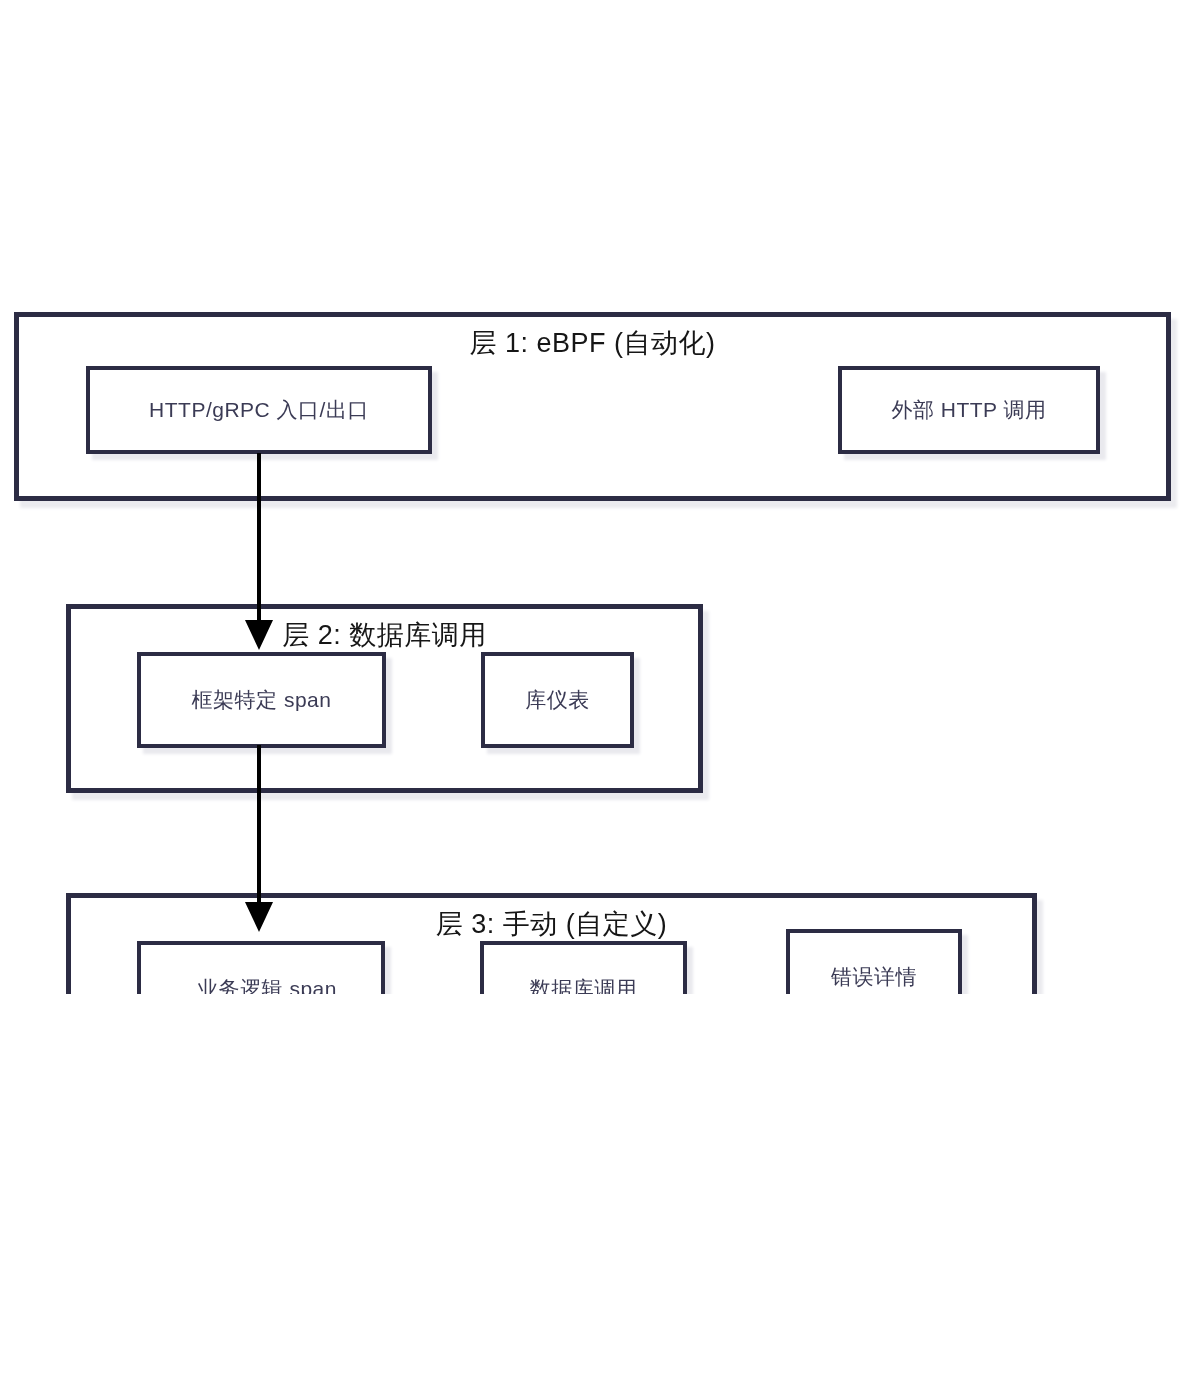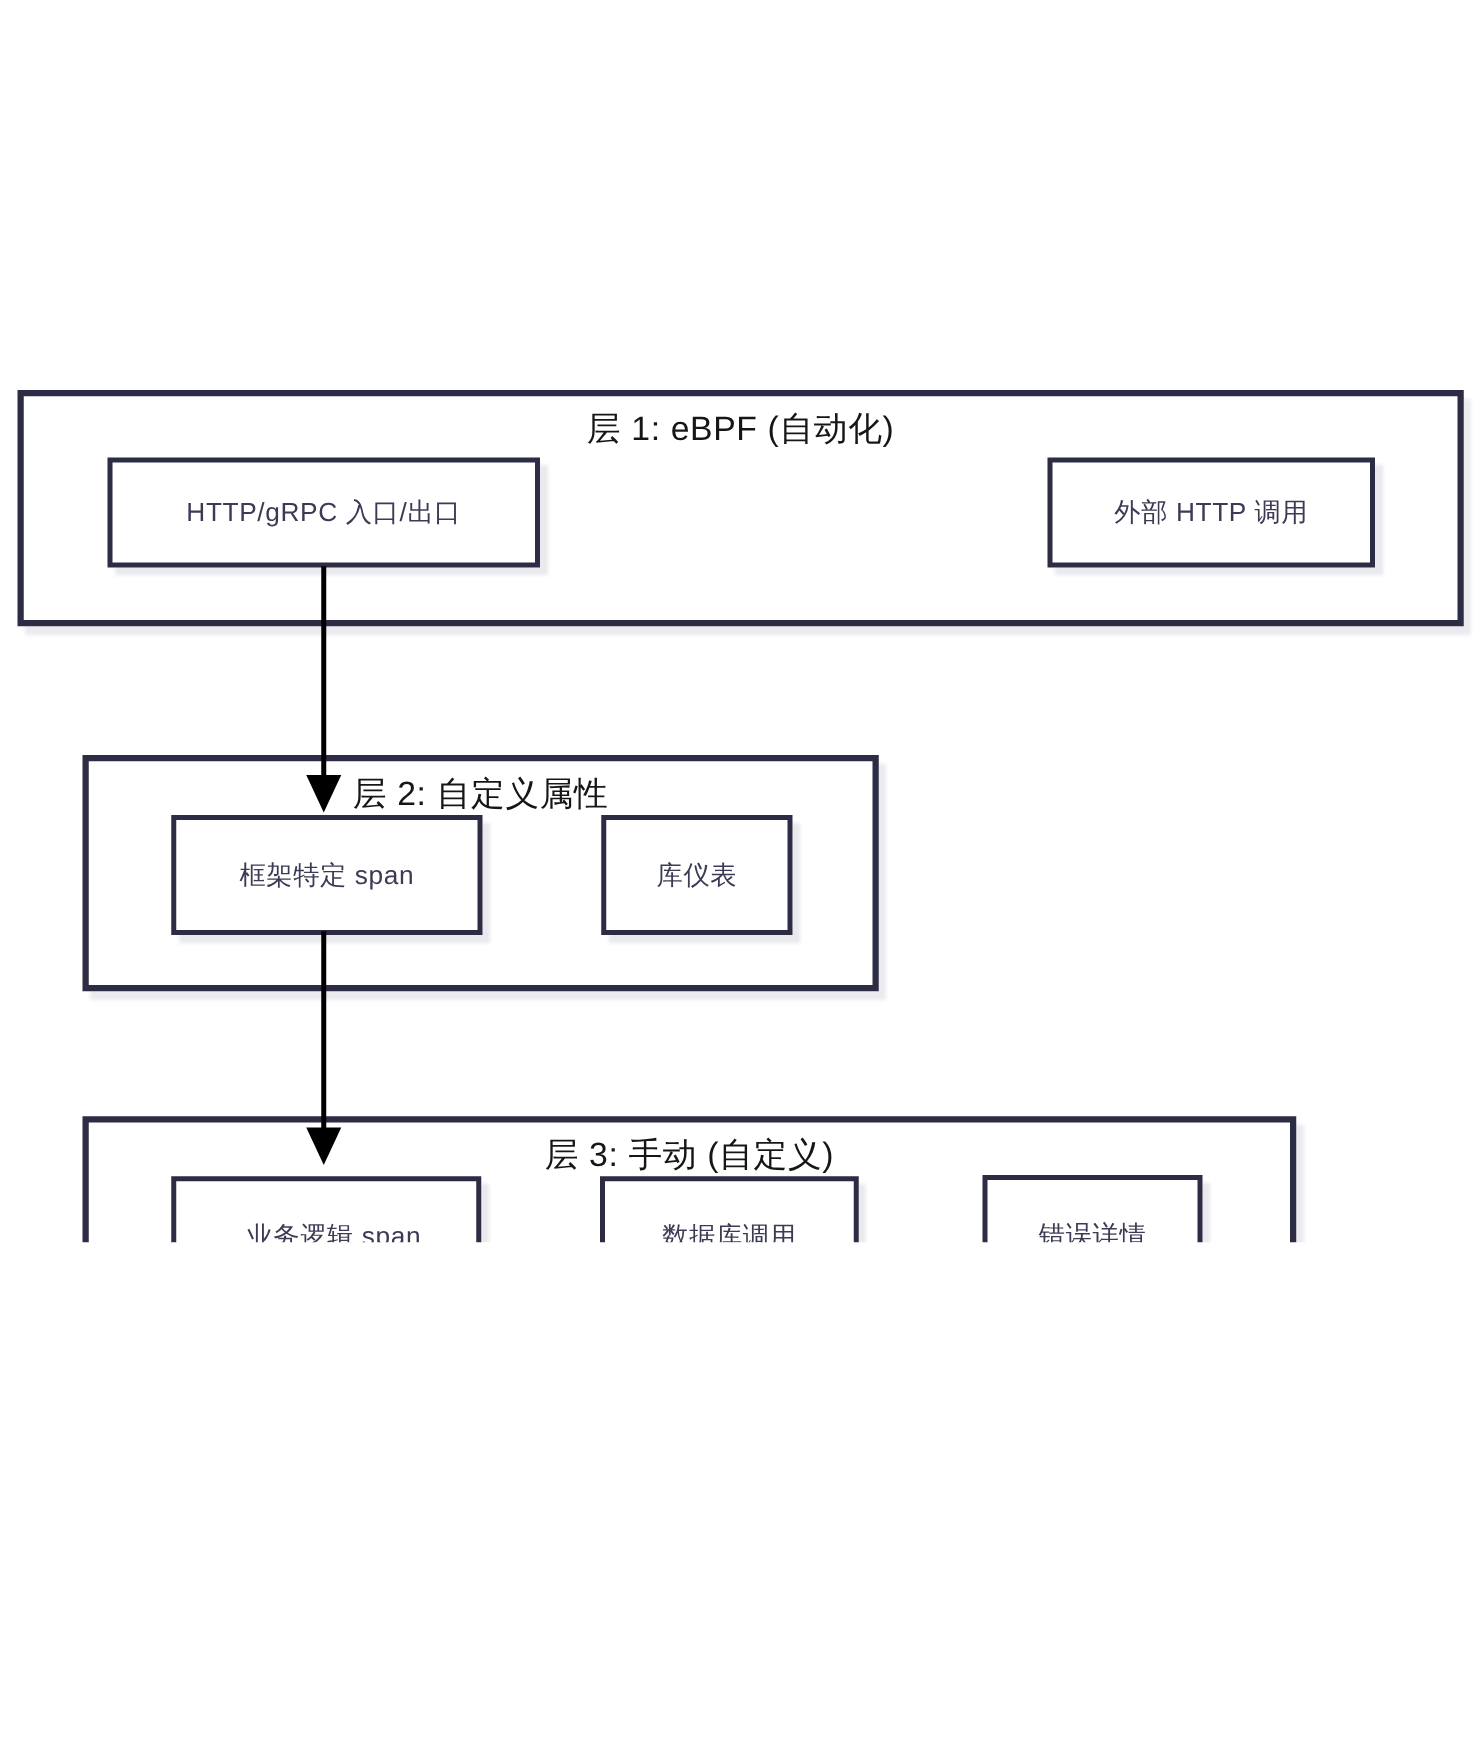--- a/index.html
+++ b/index.html
@@ -64,21 +64,21 @@
 
   
   .layer-2 { left: 66px; top: 604px; width: 637px; height: 189px; }
   .node-2-0 { left: 66px;  top: 43px; width: 249px; height: 96px; }
   .node-2-1 { left: 410px; top: 43px; width: 153px; height: 96px; }
 
   
   .layer-3 { left: 66px; top: 893px; width: 971px; height: 190px; }
   .node-3-0 { left: 66px;  top: 43px; width: 248px; height: 95px; padding-left: 12px; }
   .node-3-1 { left: 409px; top: 43px; width: 207px; height: 95px; }
-  .node-3-2 { left: 715px; top: 31px; width: 176px; height: 95px; margin-top: 11px; }
+  .node-3-2 { left: 715px; top: 31px; width: 176px; height: 95px; }
 </style>
 </head>
 <body>
 
 <div class="canvas">
 
   <svg class="arrows" viewBox="0 0 1187 1398" xmlns="http://www.w3.org/2000/svg">
     <g>
       <line x1="259" y1="453" x2="259" y2="622" stroke="#000000" stroke-width="4"></line>
       <polygon points="245,620 273,620 259,650" fill="#000000"></polygon>
@@ -89,21 +89,21 @@
     </g>
   </svg>
 
   <section class="layer layer-1">
     <div class="layer-title">层 1: eBPF (自动化)</div>
     <div class="node node-1-0">HTTP/gRPC 入口/出口</div>
     <div class="node node-1-2">外部 HTTP 调用</div>
   </section>
 
   <section class="layer layer-2">
-    <div class="layer-title">层 2: 自定义属性</div>
+    <div class="layer-title">层 2: 数据库调用</div>
     <div class="node node-2-0">框架特定 span</div>
     <div class="node node-2-1">库仪表</div>
   </section>
 
   <section class="layer layer-3">
     <div class="layer-title">层 3: 手动 (自定义)</div>
     <div class="node node-3-0">业务逻辑 span</div>
     <div class="node node-3-1">数据库调用</div>
     <div class="node node-3-2">错误详情</div>
   </section>

